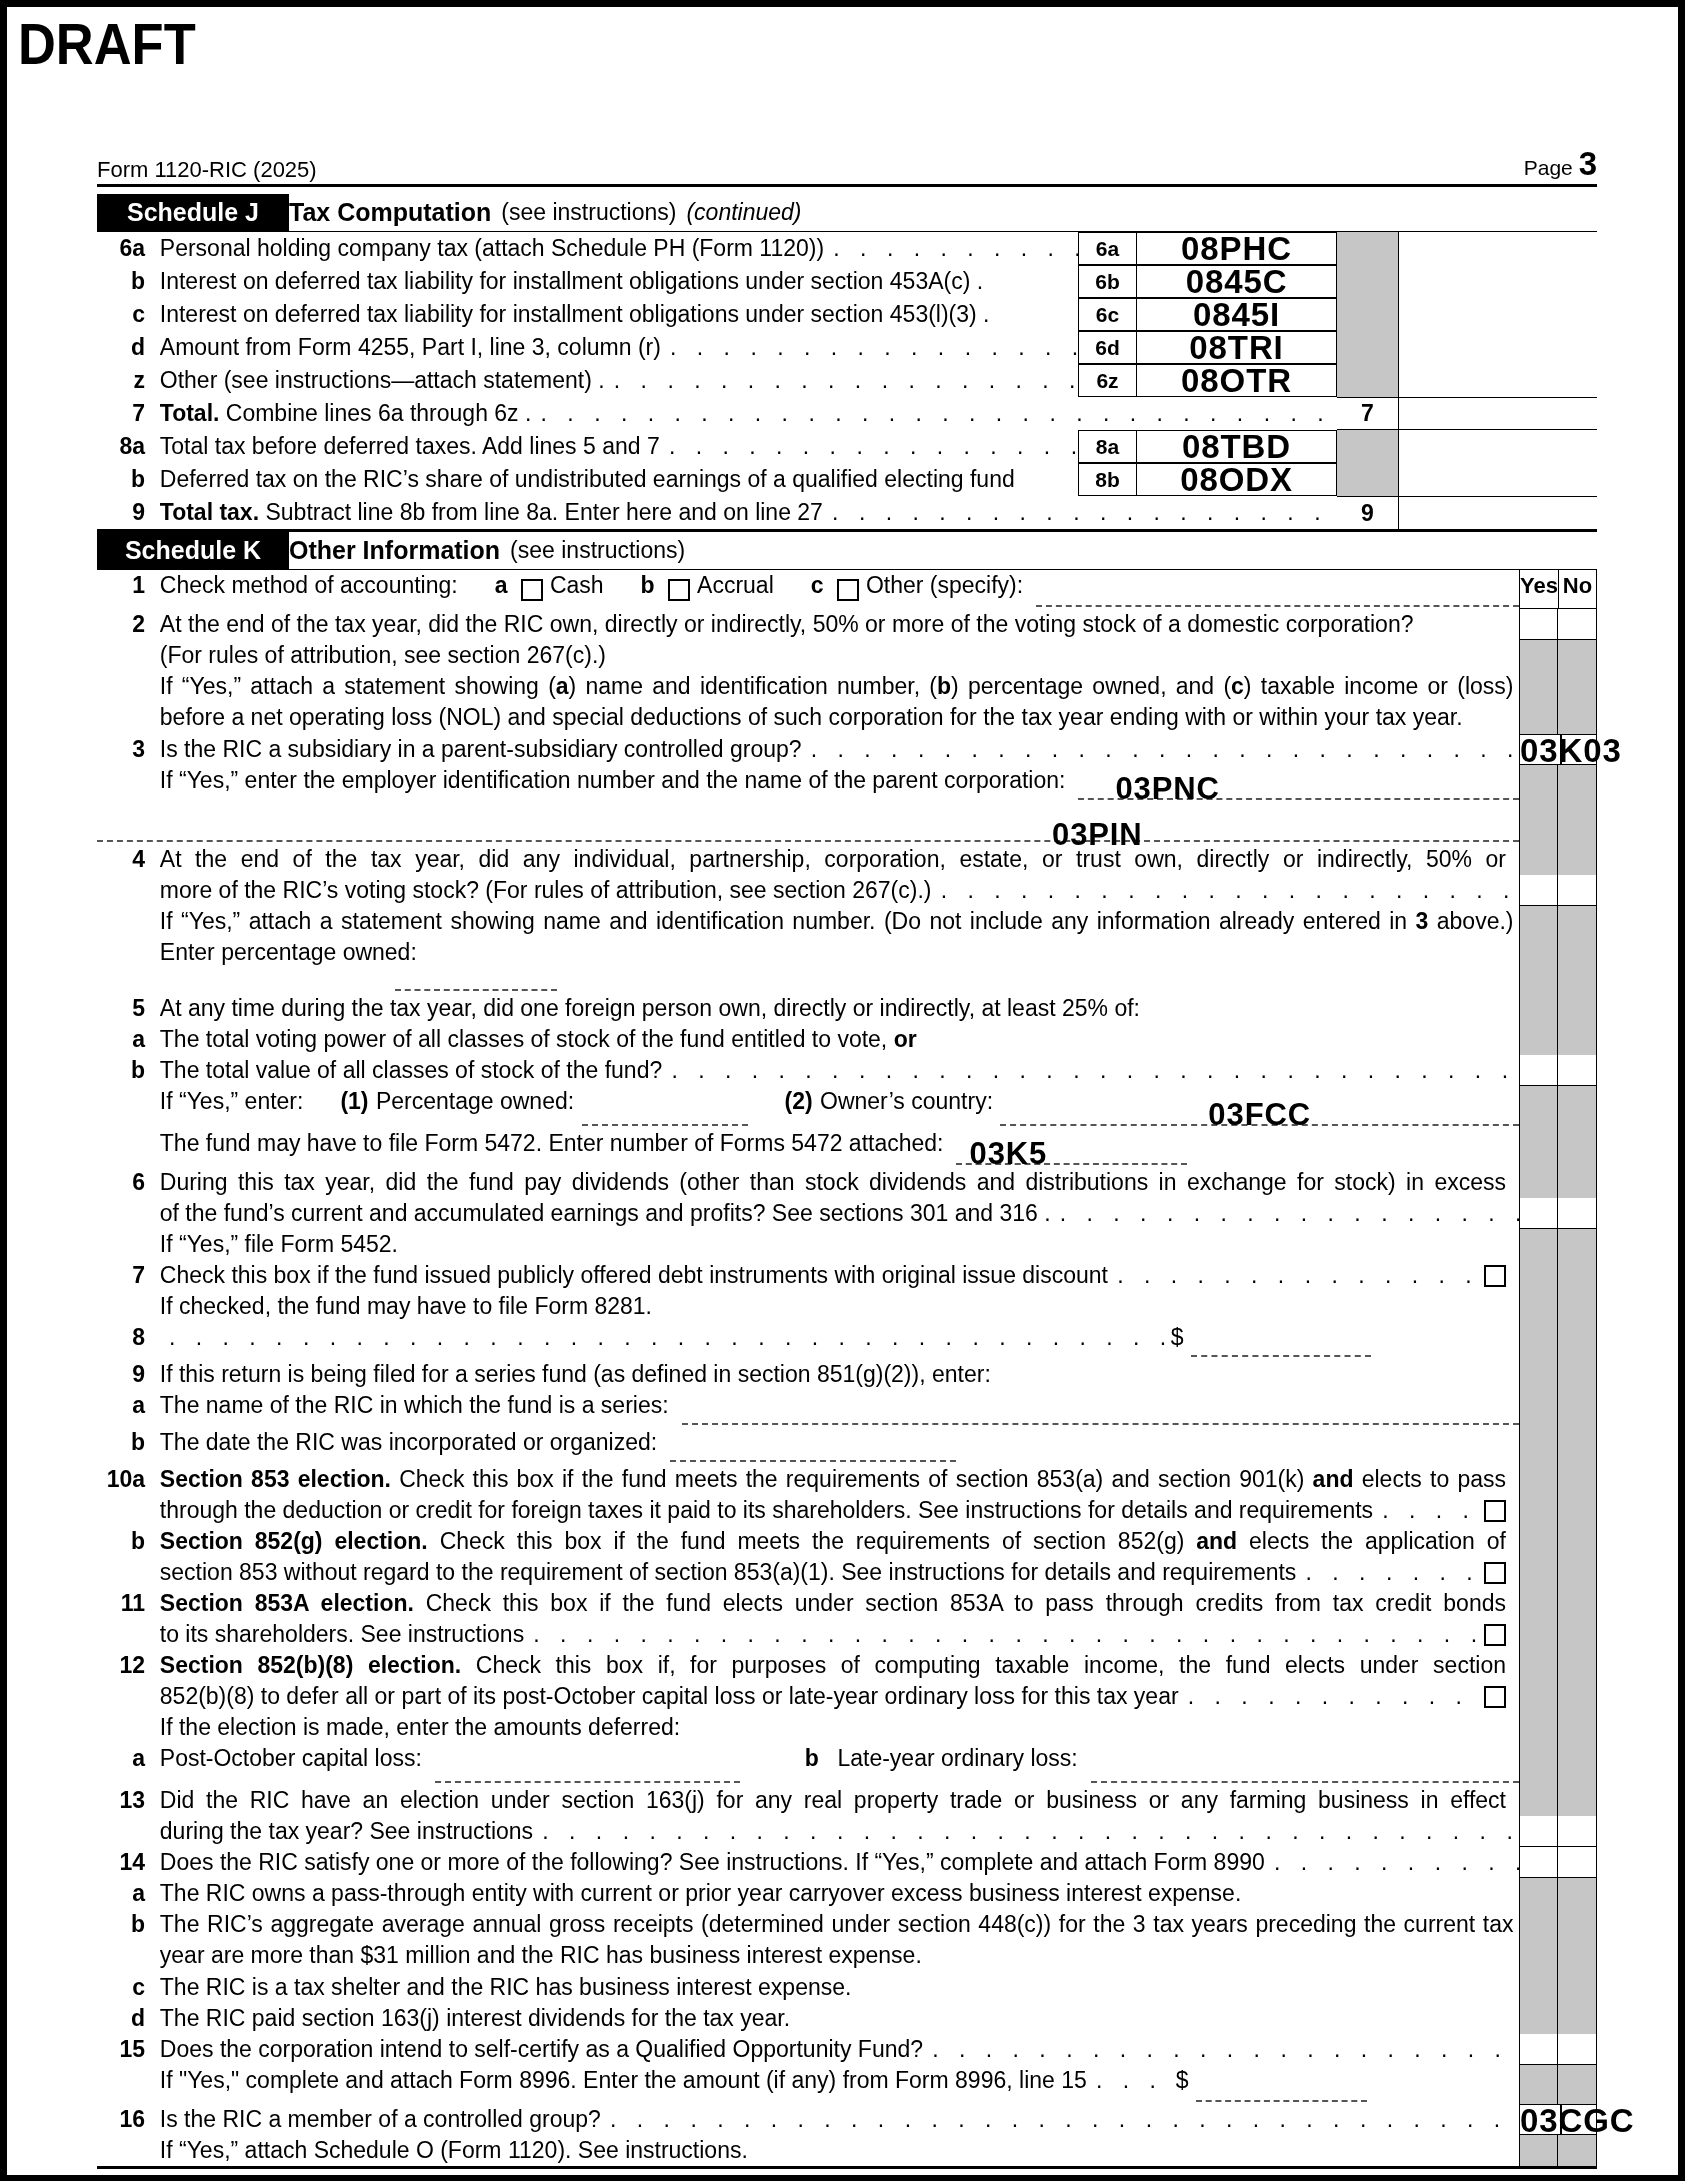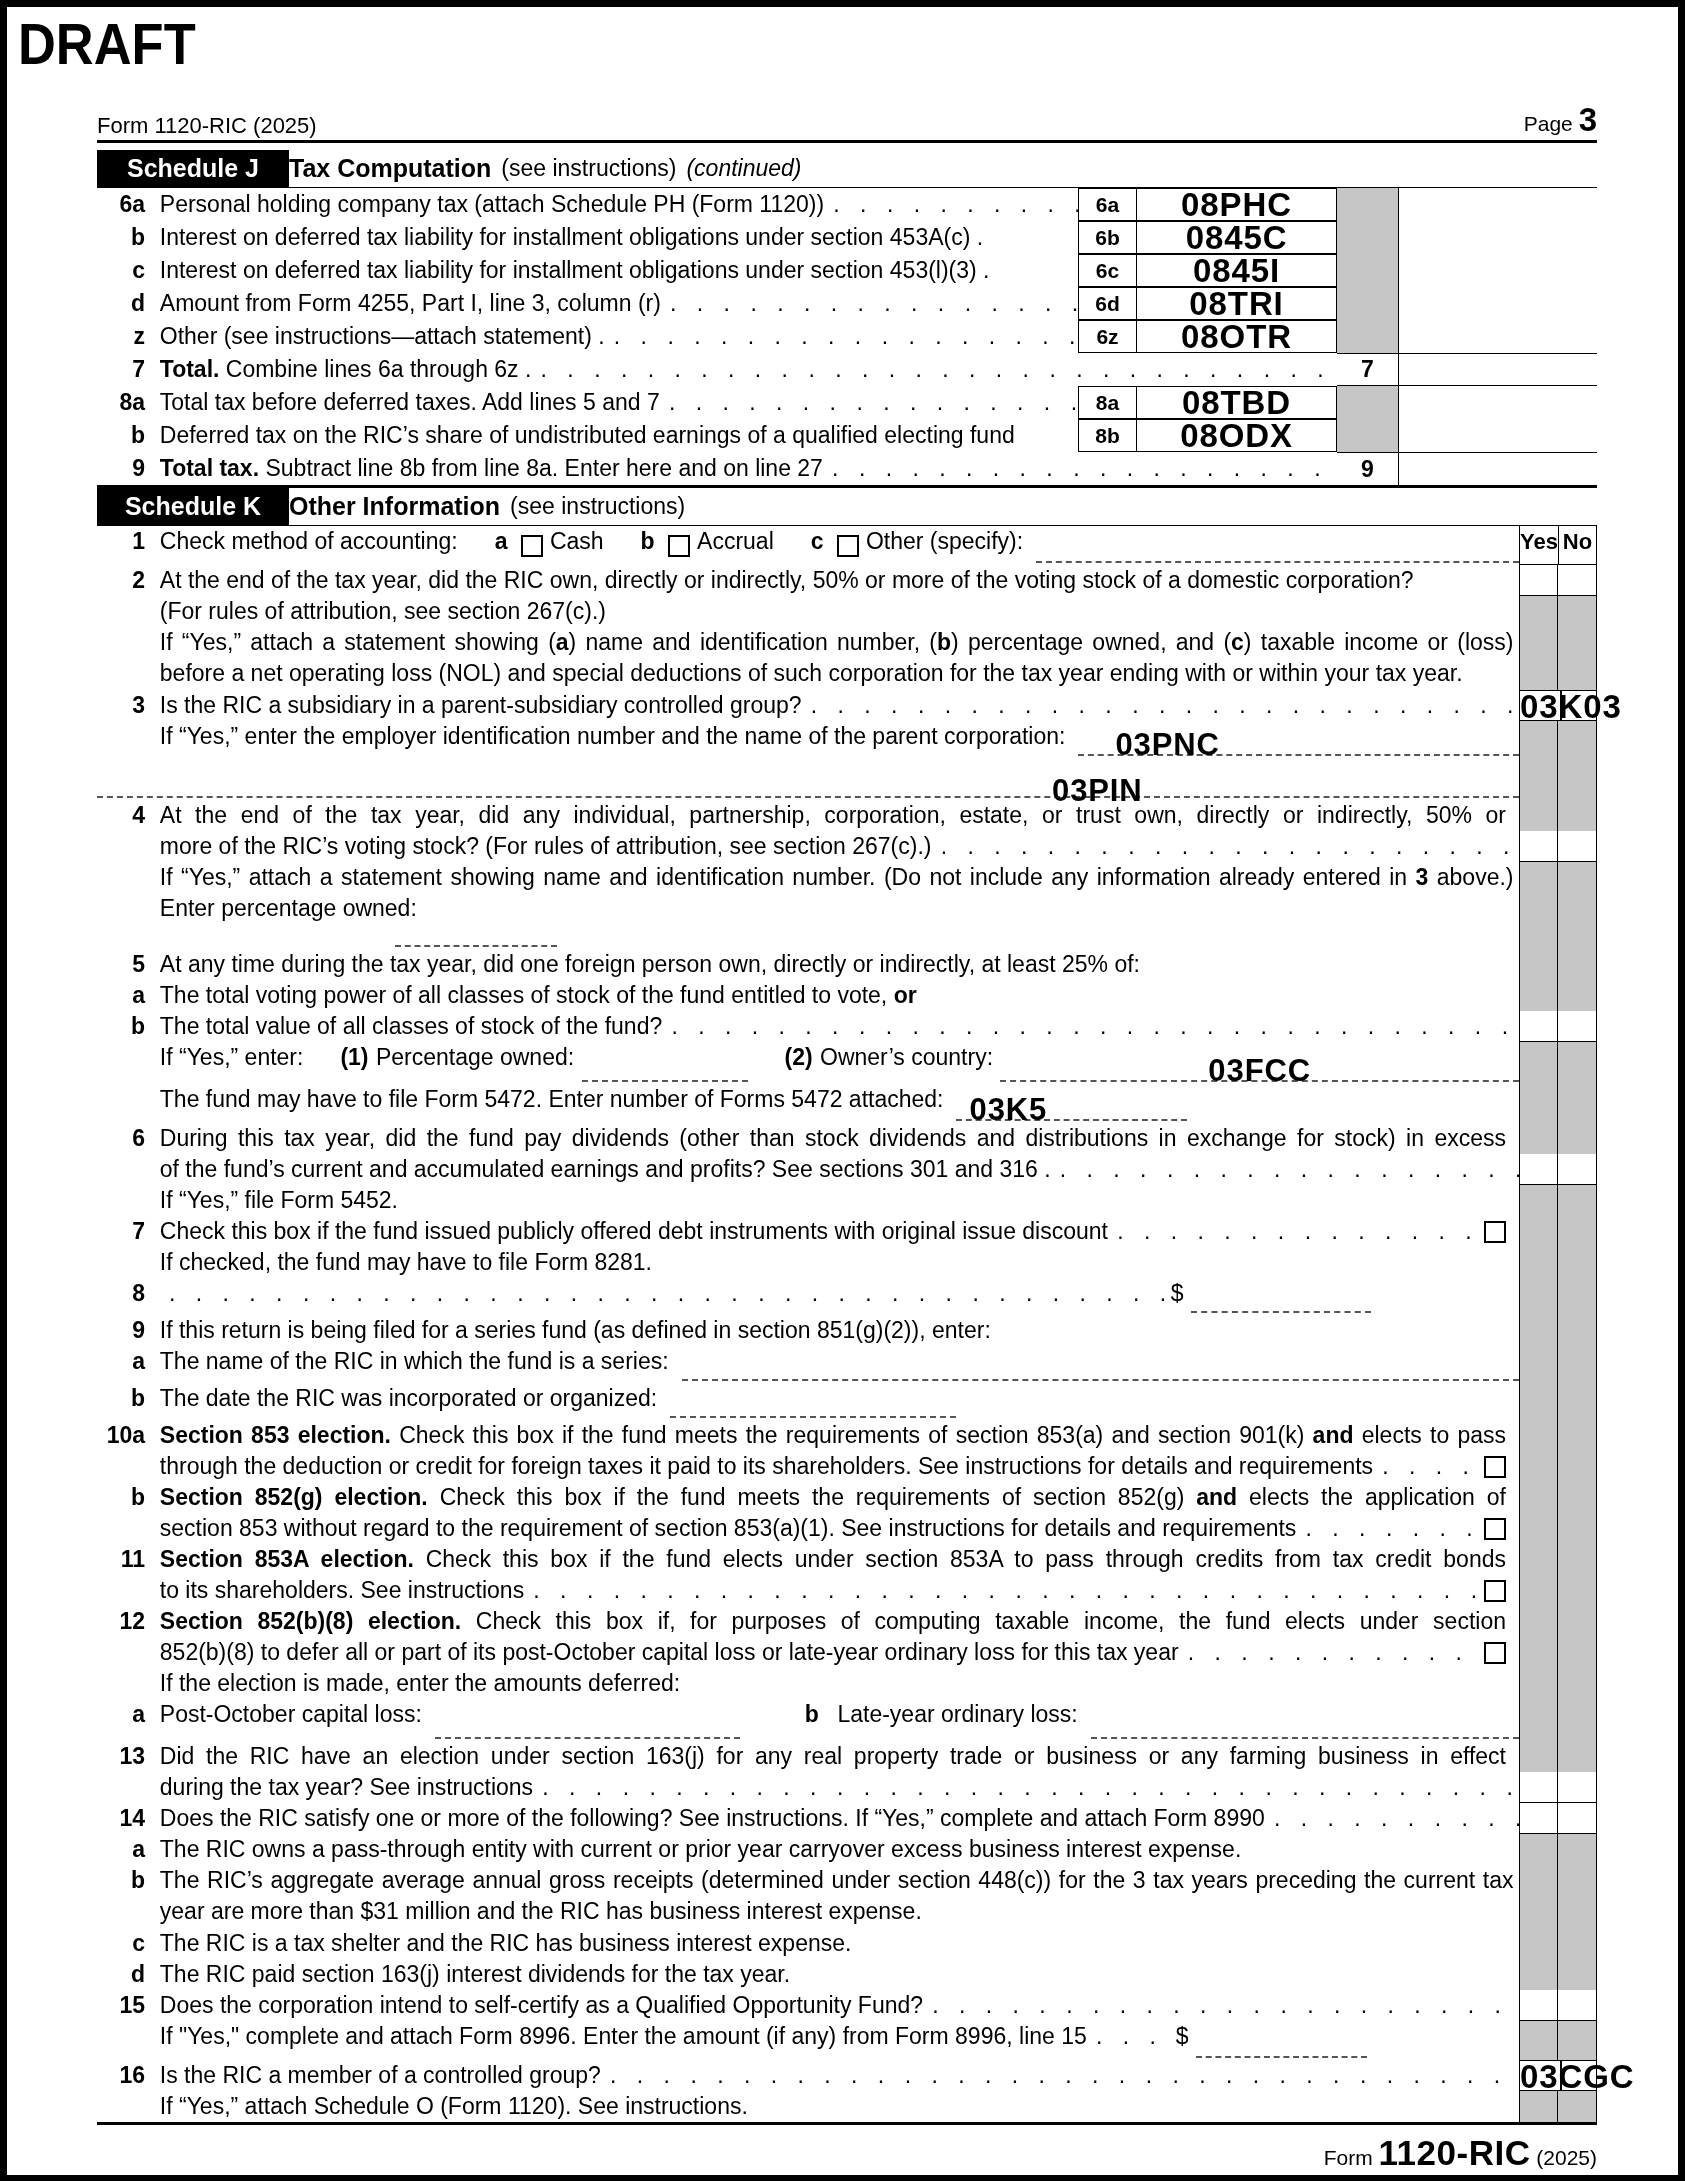--- a/index.html
+++ b/index.html
@@ -2,21 +2,21 @@
 <html style="font-size:14.8px"><head>
 <meta charset="utf-8">
 <style>
   html,body{margin:0;padding:0;background:#fff;}
   .page{position:relative;width:1685px;height:2182px;background:#fff;border:7.4px solid #000;
         box-sizing:border-box;font-family:"Liberation Sans",sans-serif;color:#000;overflow:hidden;}
   .draft{font-size:57px;font-weight:bold;margin:3.7px 0 0 11px;transform:scaleX(.92);transform-origin:left;letter-spacing:0px;}
   .content{margin-left:90px;width:1500px;}
   .hdrrow{display:flex;justify-content:space-between;align-items:flex-end;margin-top:24px;}
   .formid{font-size:22px;}
-  .pageno{font-size:21px;}
+  .pageno{font-size:21px;margin-top:44px;}
   .pageno b{font-size:33px;}
   .thick{border-top:3.7px solid #000;margin-top:1.8px;}
   
   .schbar{display:flex;align-items:stretch;height:37px;border-bottom:1.8px solid #000;margin-top:7px;}
   .schbar.kbar{border-top:3.7px solid #000;margin-top:0;}
   .schbox{background:#000;color:#fff;font-weight:bold;font-size:25px;width:192px;flex:none;
           display:flex;align-items:center;justify-content:center;}
   .schtitle{font-size:23px;display:flex;align-items:center;gap:10px;}
   .schtitle b{font-size:25px;}
   .schtitle i{font-style:italic;}

